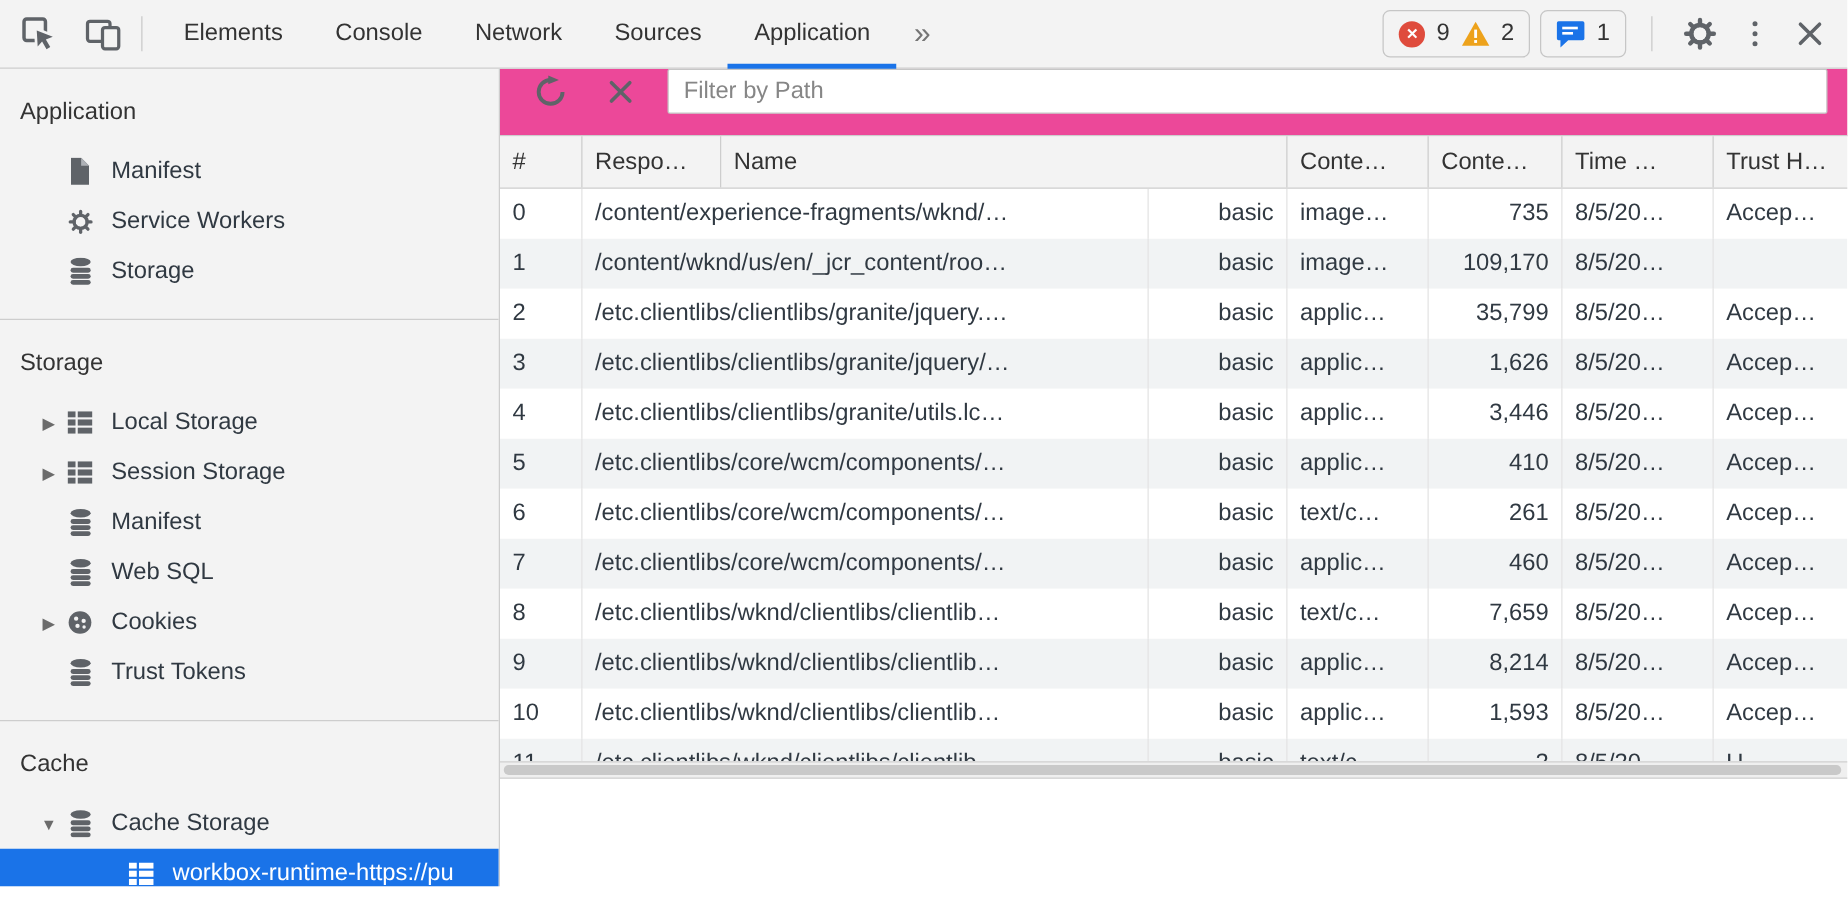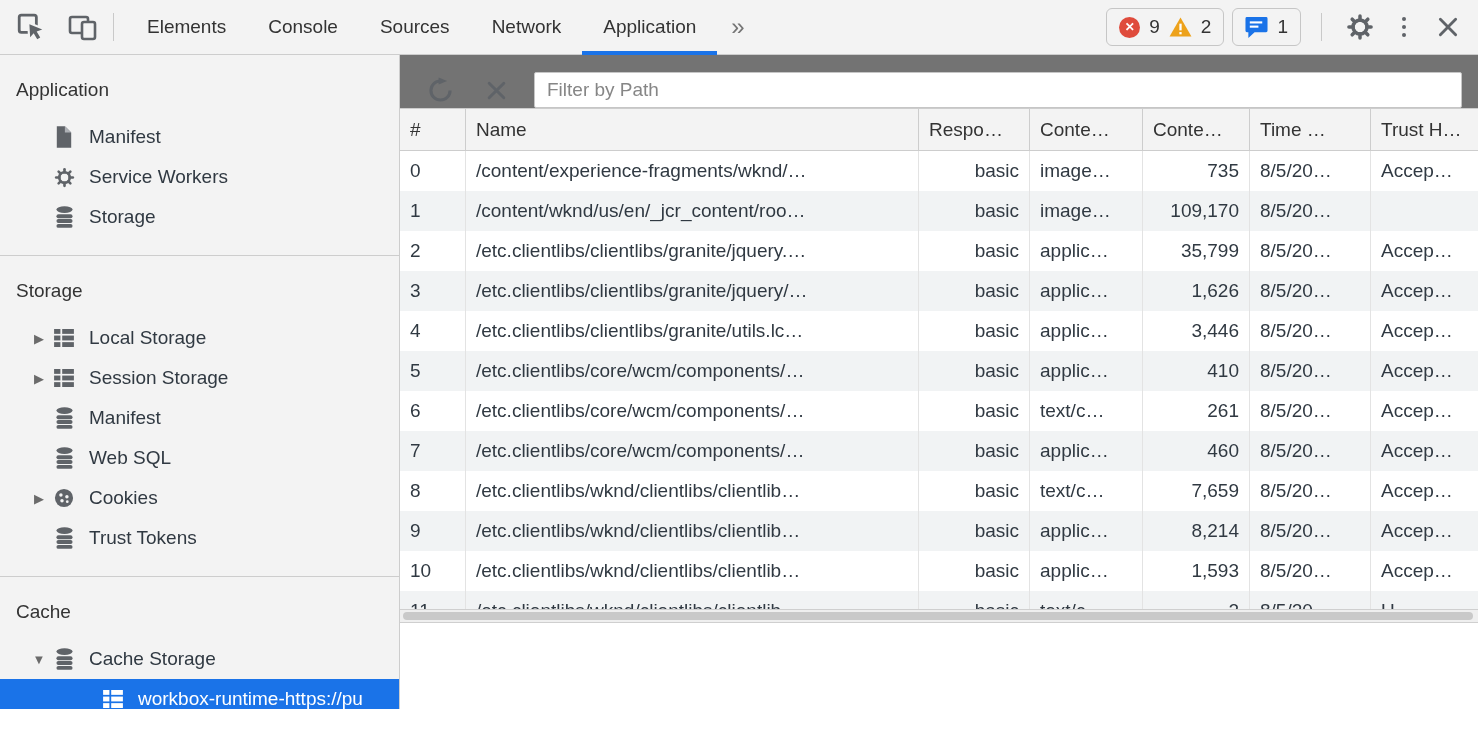--- a/index.html
+++ b/index.html
@@ -74,22 +74,22 @@
   }
   .side-item .side-label { overflow:hidden; }
   .side-item.indent2 { padding-left:75px; }
   .side-item.selected { background:var(--accent,#1a73e8); color:#fff; }
   .side-item.selected .side-icon { color:#fff; }
   .side-item.selected .expander { color:#fff; }
 
   
   .main { flex:1; min-width:0; display:flex; flex-direction:column; background:#fff; }
   .filterbar {
-    height:54px; flex:0 0 54px; background:#737373; border-bottom:1px solid #cdcdcd;
-    display:flex; align-items:flex-end; padding:0 16px 0 22px;
+    height:54px; flex:0 0 54px; background:#ec4899; border-bottom:1px solid #cdcdcd;
+    display:flex; align-items:flex-start; padding:0 16px 0 22px;
   }
   .filterbar .icon-btn { margin-right:20px; }
   .filter-input {
     flex:1; height:36px; border:1px solid #c6c6c6; border-radius:2px;
     background:#fff; font-family:"Liberation Sans", sans-serif;
     font-size:19px; color:#333; padding:0 12px; outline:none; min-width:0;
   }
   .filter-input::placeholder { color:#868686; }
 
   .grid-header {
@@ -151,24 +151,24 @@
     </div>
     <div class="vdiv"></div>
     <div class="tab-strip">
         <div class="tab">
           <span>Elements</span>
         </div>
         <div class="tab">
           <span>Console</span>
         </div>
         <div class="tab">
+          <span>Network</span>
+        </div>
+        <div class="tab">
           <span>Sources</span>
-        </div>
-        <div class="tab">
-          <span>Network</span>
         </div>
         <div class="tab active">
           <span>Application</span>
         </div>
       </div>
     <div class="more-tabs">»</div>
     <div class="toolbar-right">
       <div class="badge-group">
         <span class="err-dot">✕</span>
         <span class="badge-count">9</span>
@@ -399,22 +399,22 @@
         </button>
         <button class="icon-btn">
           <svg viewBox="0 0 22 22" width="23" height="23">
             <path d="M4 4 L18 18 M18 4 L4 18" stroke="#5f6368" stroke-width="2.8" stroke-linecap="round"></path>
           </svg>
         </button>
         <input class="filter-input" placeholder="Filter by Path" style="">
       </div>
       <div class="grid-header" id="grid-header">
           <div class="hcell c0">#</div>
+          <div class="hcell c2">Respo…</div>
           <div class="hcell c1">Name</div>
-          <div class="hcell c2">Respo…</div>
           <div class="hcell c3">Conte…</div>
           <div class="hcell c4">Conte…</div>
           <div class="hcell c5">Time …</div>
           <div class="hcell c6">Trust H…</div>
         </div>
       <div class="grid-body" id="grid-body">
           <div class="grow">
             <div class="cell c0">0</div>
             <div class="cell c1">/content/experience-fragments/wknd/…</div>
             <div class="cell c2">basic</div>

